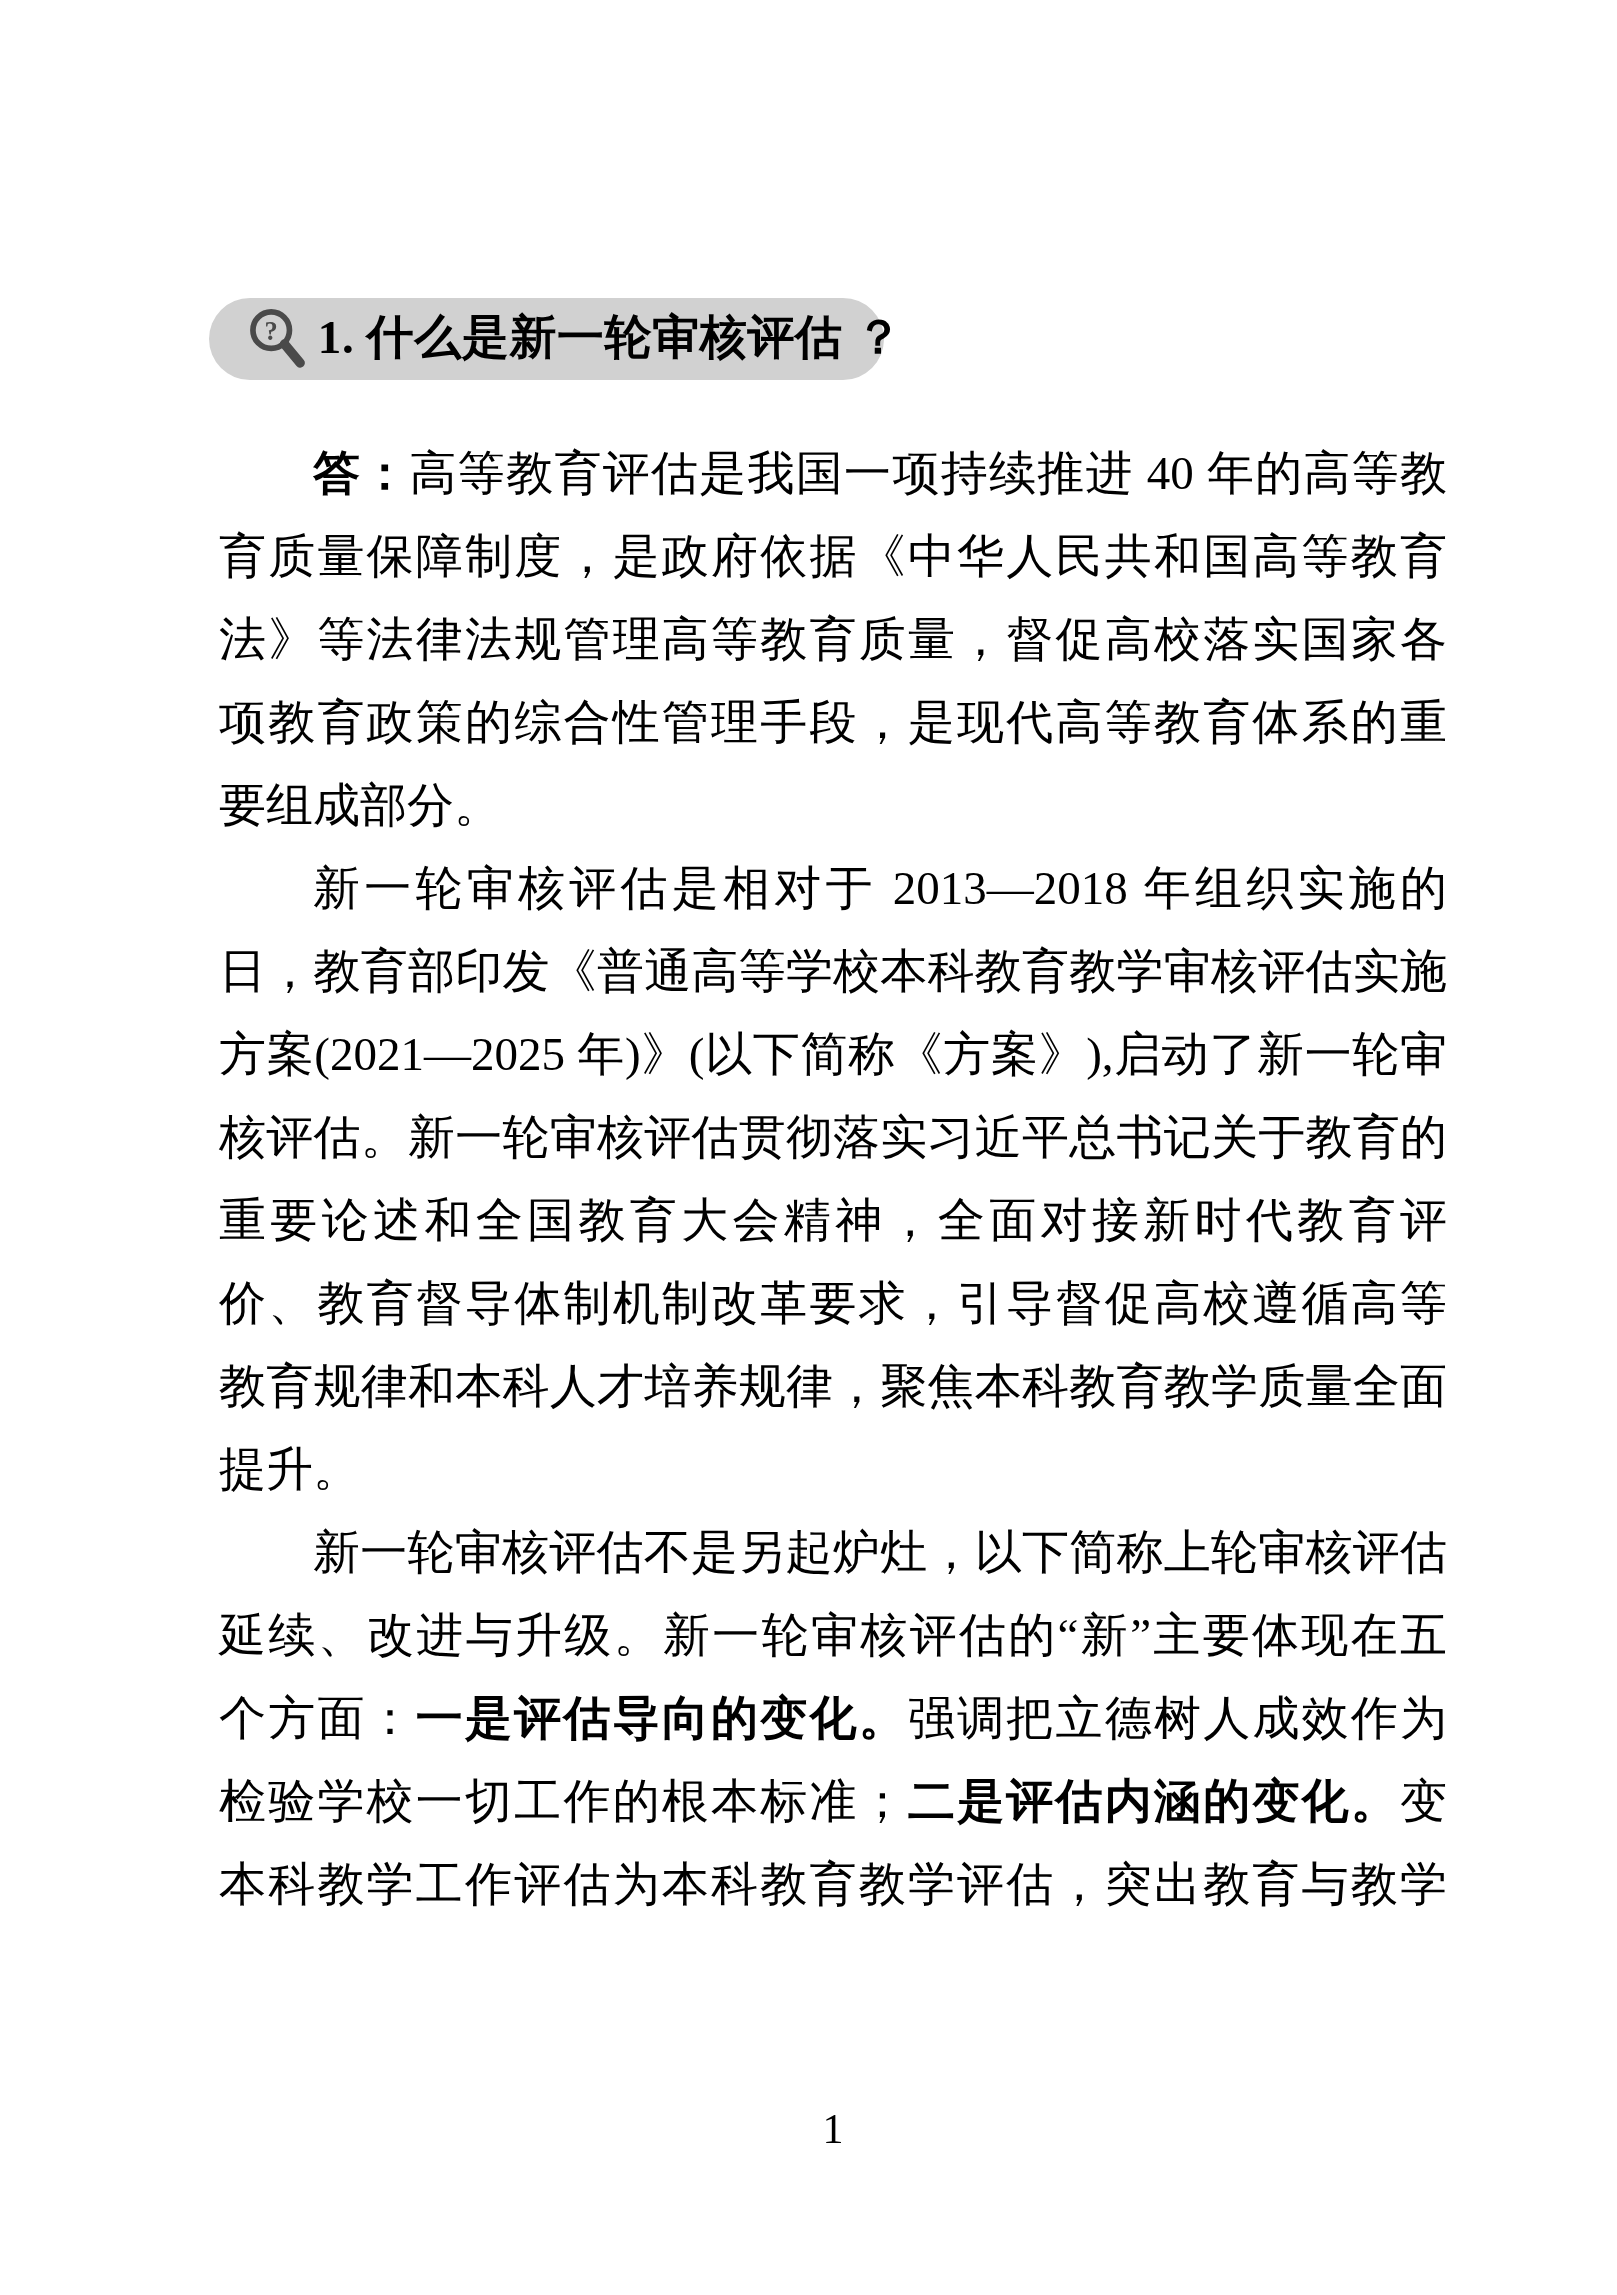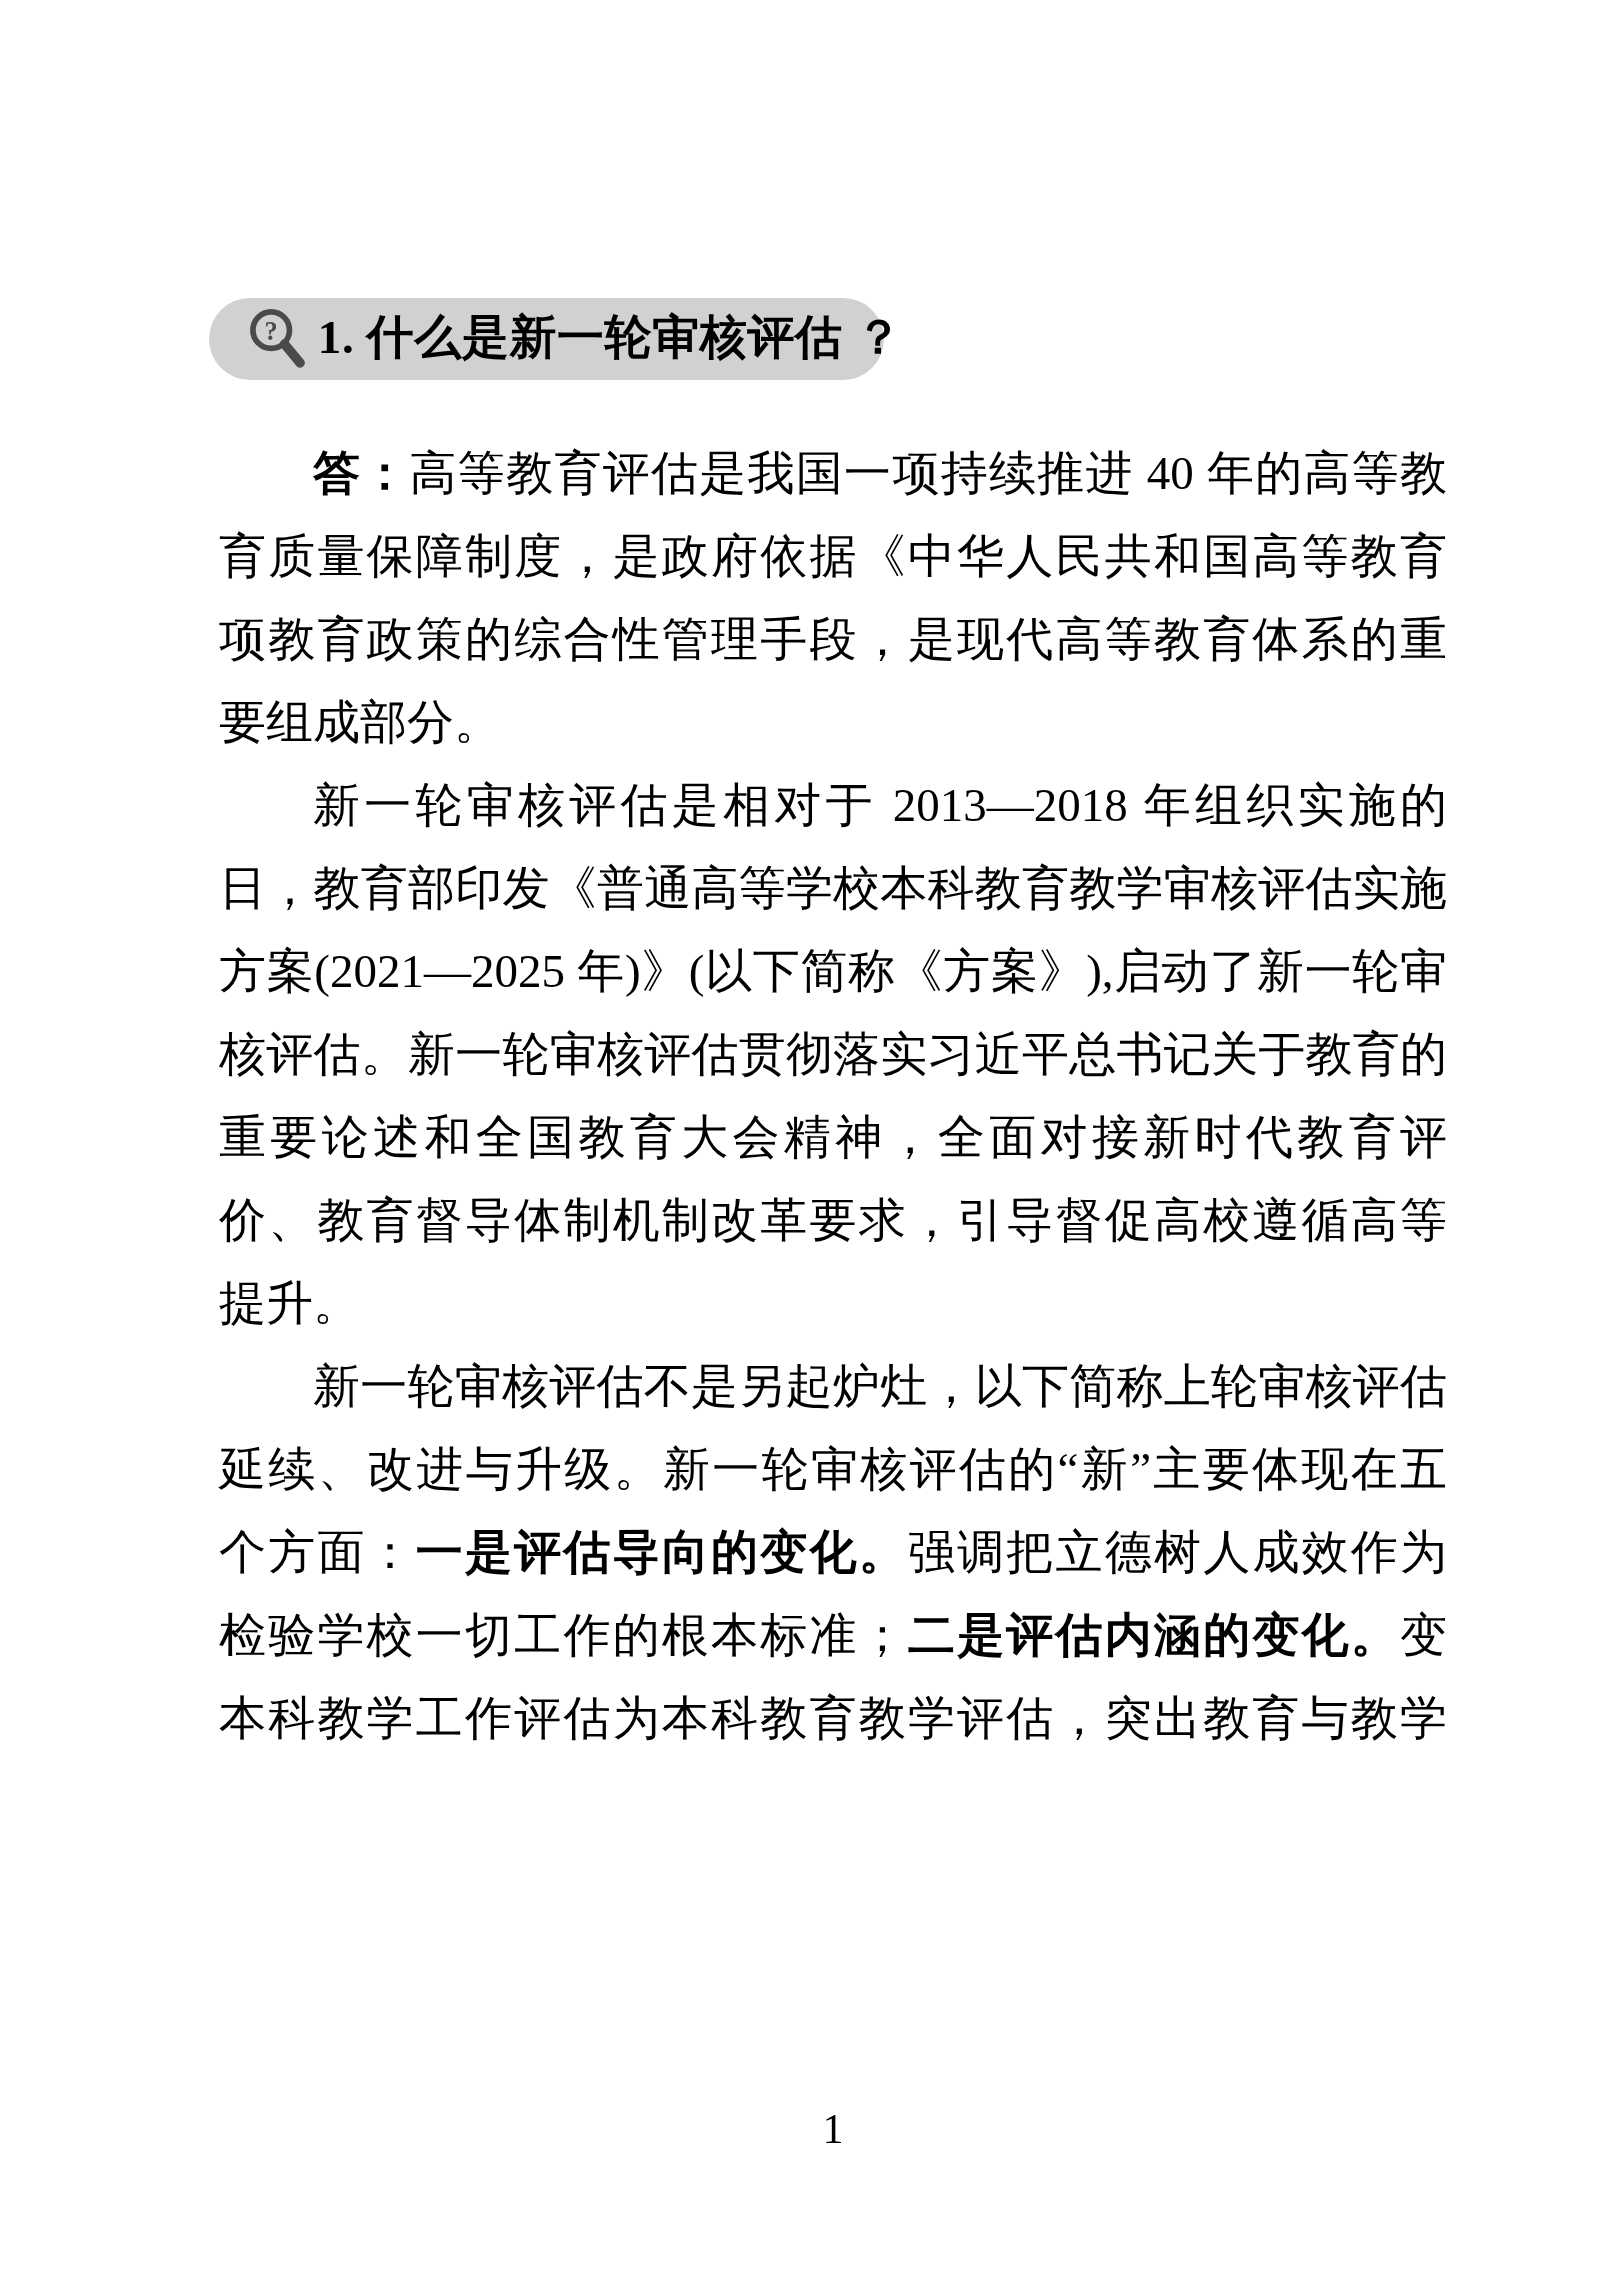--- a/index.html
+++ b/index.html
@@ -89,31 +89,33 @@
       <text x="40" y="44" text-anchor="middle" dominant-baseline="middle" font-family="Liberation Serif, DejaVu Serif, serif" font-size="42" font-weight="bold" fill="#4a4a4a">?</text>
     </svg>
     <span class="title-text">1. 什么是新一轮审核评估 ？</span>
   </div>
 
   <div class="body-text">
 
     <div>
       <div class="line indent"><span class="seg-bold">答：</span><span>高等教育评估是我国一项持续推进 40 年的高等教</span></div>
       <div class="line"><span>育质量保障制度，是政府依据《中华人民共和国高等教育</span></div>
+      <div class="line"><span>法》等法律法规管理高等教育质量，督促高校落实国家各</span></div>
       <div class="line"><span>项教育政策的综合性管理手段，是现代高等教育体系的重</span></div>
       <div class="line short"><span>要组成部分。</span></div>
     </div>
 
     <div>
       <div class="line indent"><span>新一轮审核评估是相对于 2013—2018 年组织实施的</span></div>
       <div class="line"><span>日，教育部印发《普通高等学校本科教育教学审核评估实施</span></div>
       <div class="line"><span>方案(2021—2025 年)》(以下简称《方案》),启动了新一轮审</span></div>
       <div class="line"><span>核评估。新一轮审核评估贯彻落实习近平总书记关于教育的</span></div>
       <div class="line"><span>重要论述和全国教育大会精神，全面对接新时代教育评</span></div>
       <div class="line"><span>价、教育督导体制机制改革要求，引导督促高校遵循高等</span></div>
+      <div class="line"><span>教育规律和本科人才培养规律，聚焦本科教育教学质量全面</span></div>
       <div class="line short"><span>提升。</span></div>
     </div>
 
     <div>
       <div class="line indent"><span>新一轮审核评估不是另起炉灶，以下简称上轮审核评估</span></div>
       <div class="line"><span>延续、改进与升级。新一轮审核评估的“新”主要体现在五</span></div>
       <div class="line"><span>个方面：</span><span class="seg-bold">一是评估导向的变化。</span><span>强调把立德树人成效作为</span></div>
       <div class="line"><span>检验学校一切工作的根本标准；</span><span class="seg-bold">二是评估内涵的变化。</span><span>变</span></div>
       <div class="line"><span>本科教学工作评估为本科教育教学评估，突出教育与教学</span></div>
     </div>

